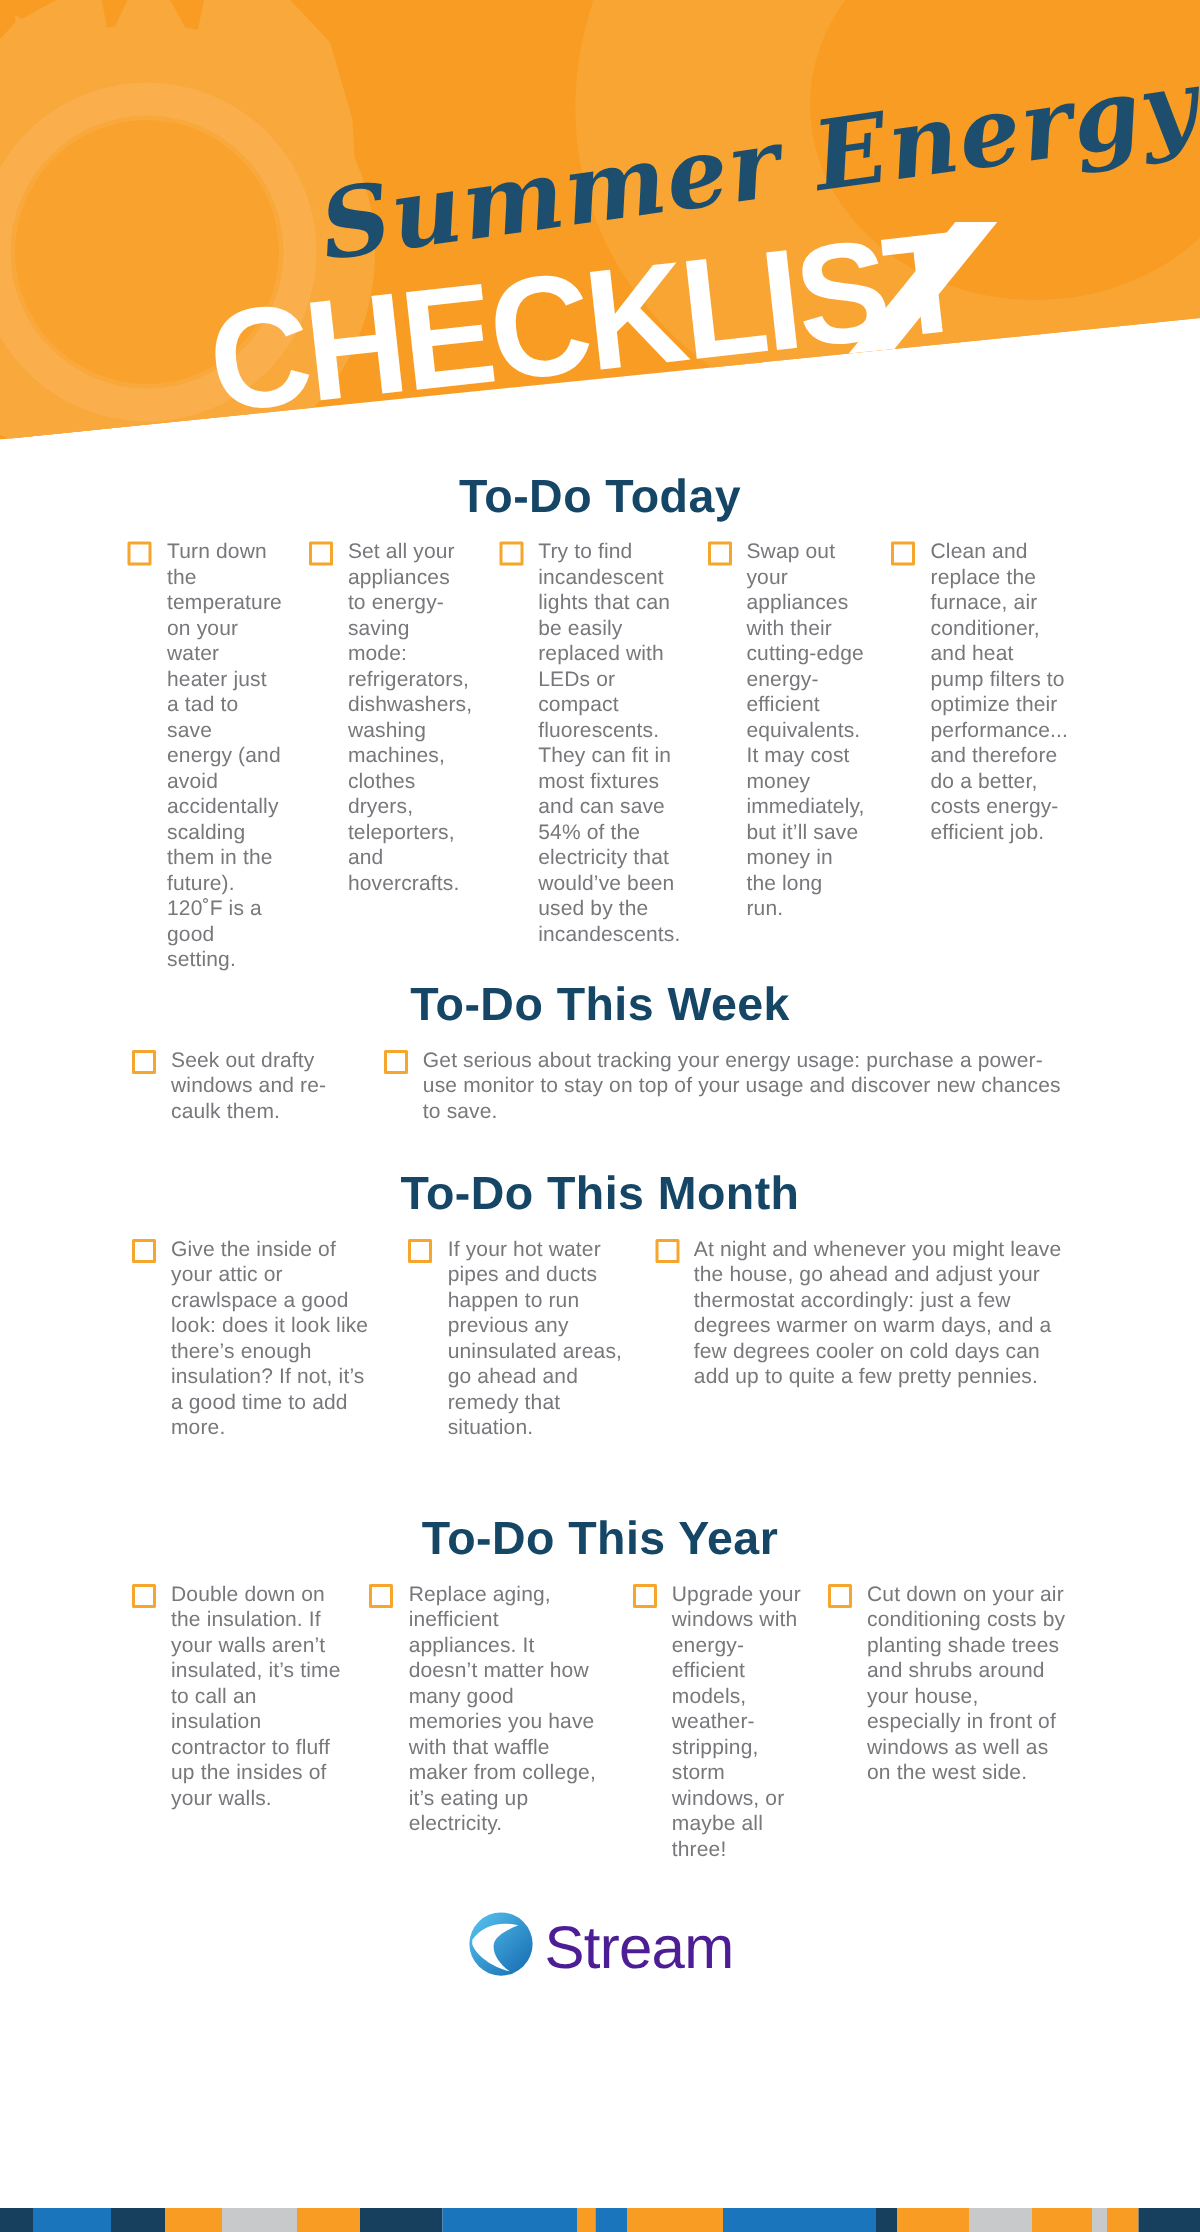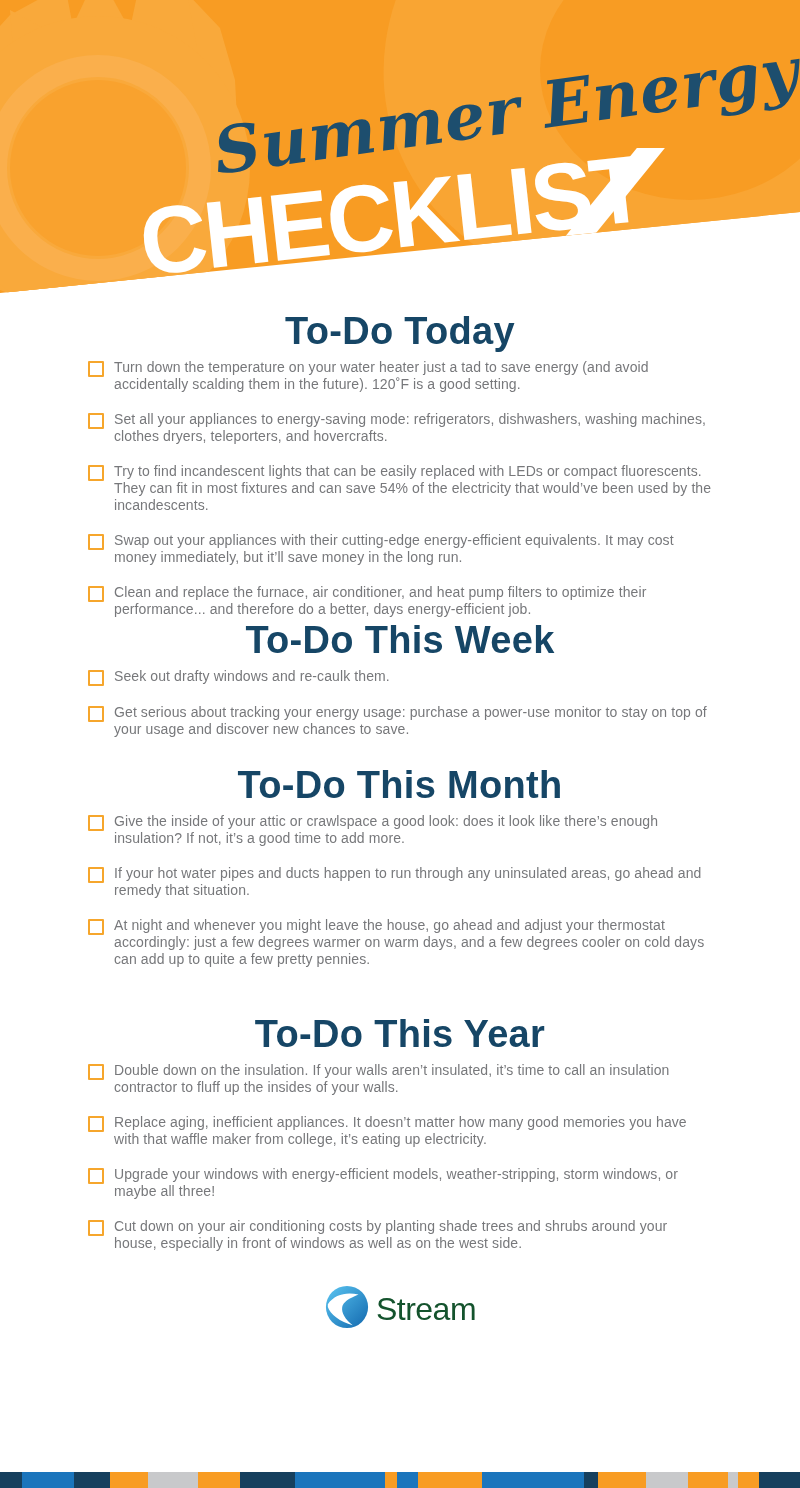--- a/index.html
+++ b/index.html
@@ -51,40 +51,40 @@
     font-size:64px; line-height:1; color:#1D4E6E;
     transform:rotate(-8deg); transform-origin:50% 50%;
     white-space:nowrap; letter-spacing:1px;
   }
 
   
   .content { position:relative; }
   .section { padding:0 88px; }
   .section h2 {
     margin:0; text-align:center; color:#164666;
-    font-size:38px; line-height:36px; font-weight:bold; letter-spacing:0.3px;
+    font-size:31px; line-height:36px; font-weight:bold; letter-spacing:0.3px;
   }
   .sec-1 { margin-top:13px; }
   .sec-2 { margin-top:4px; }
   .sec-3 { margin-top:29px; }
   .sec-4 { margin-top:48px; }
-  .items { margin-top:10px; display:flex; flex-direction:column; gap:18px;justify-content:flex-end; }
+  .items { margin-top:10px; display:flex; flex-direction:row; gap:18px;justify-content:flex-end; }
   .item { display:flex; align-items:flex-start; gap:10px; }
   .checkbox {
     flex:0 0 auto; width:12px; height:12px; margin-top:2px;
     border:2px solid #F6A62C; border-radius:1px; background:#ffffff;
   }
   .item-text {
     color:#77787B; font-size:14px; line-height:17px; letter-spacing:0.1px;
   }
 
   
   .brand { margin-top:32px; display:flex; justify-content:center; align-items:center; gap:6px; }
   .brand-text {
-    color:#14532d; font-size:32px; line-height:48px; letter-spacing:-0.5px;
+    color:#4c1d95; font-size:40px; line-height:48px; letter-spacing:-0.5px;
   }
   .stripe {
     position:absolute; left:0; bottom:0; width:800px; height:16px;
     display:flex;
   }
   .stripe > div { height:16px; }
 </style>
 </head>
 <body>
 
@@ -140,21 +140,21 @@
       <span class="item-text">Try to find incandescent lights that can be easily replaced with LEDs or compact fluorescents. They can fit in most fixtures and can save 54% of the electricity that would’ve been used by the incandescents.</span>
     </div>
 
     <div class="item">
       <span class="checkbox"></span>
       <span class="item-text">Swap out your appliances with their cutting-edge energy-efficient equivalents. It may cost money immediately, but it’ll save money in the long run.</span>
     </div>
 
     <div class="item">
       <span class="checkbox"></span>
-      <span class="item-text">Clean and replace the furnace, air conditioner, and heat pump filters to optimize their performance... and therefore do a better, days energy-efficient job.</span>
+      <span class="item-text">Clean and replace the furnace, air conditioner, and heat pump filters to optimize their performance... and therefore do a better, costs energy-efficient job.</span>
     </div>
   </div>
     </div>
 
     <div class="section sec-2">
       <h2>To-Do This Week</h2>
       <div class="items">
 
     <div class="item">
       <span class="checkbox"></span>
@@ -172,21 +172,21 @@
       <h2>To-Do This Month</h2>
       <div class="items">
 
     <div class="item">
       <span class="checkbox"></span>
       <span class="item-text">Give the inside of your attic or crawlspace a good look: does it look like there’s enough insulation? If not, it’s a good time to add more.</span>
     </div>
 
     <div class="item">
       <span class="checkbox"></span>
-      <span class="item-text">If your hot water pipes and ducts happen to run through any uninsulated areas, go ahead and remedy that situation.</span>
+      <span class="item-text">If your hot water pipes and ducts happen to run previous any uninsulated areas, go ahead and remedy that situation.</span>
     </div>
 
     <div class="item">
       <span class="checkbox"></span>
       <span class="item-text">At night and whenever you might leave the house, go ahead and adjust your thermostat accordingly: just a few degrees warmer on warm days, and a few degrees cooler on cold days can add up to quite a few pretty pennies.</span>
     </div>
   </div>
     </div>
 
     <div class="section sec-4">

